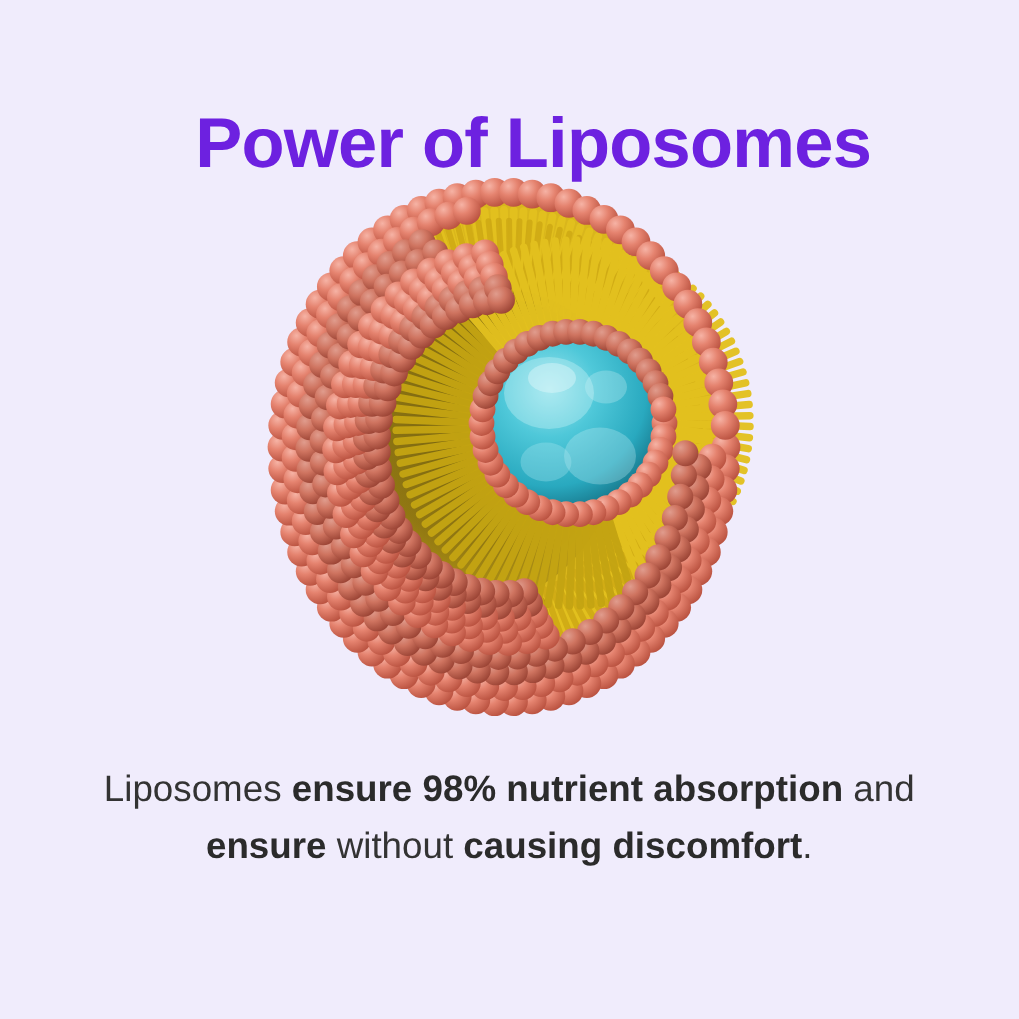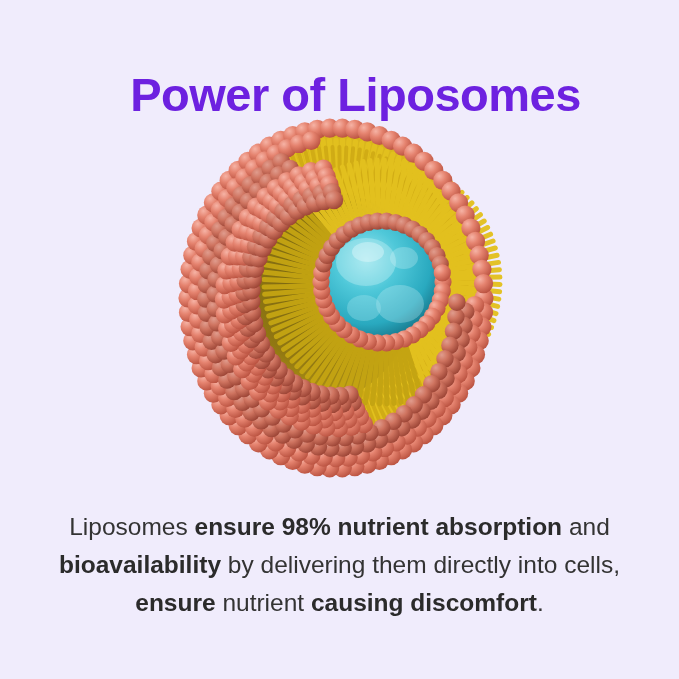--- a/index.html
+++ b/index.html
@@ -877,17 +877,16 @@
           <circle cx="158.5" cy="64.5" r="9.2" fill="url(#headG)"></circle>
           <circle cx="161.3" cy="72.3" r="9.2" fill="url(#headG)"></circle>
           <circle cx="163.9" cy="80.1" r="9.2" fill="url(#headGdim)"></circle>
           <circle cx="166.1" cy="88.0" r="9.2" fill="url(#headGdim)"></circle>
         </g>
     </svg>
   </div>
 
   <div class="caption" style="color: rgb(51, 51, 51);">
     <span class="cap-line"><span>Liposomes </span><b>ensure 98% nutrient absorption</b><span> and</span></span>
-    <span class="cap-line"><b>bioavailability</b><span> by delivering them directly into cells,</span></span>
-    <span class="cap-line"><b>ensure</b><span> nutrient </span><b>causing discomfort</b><span>.</span></span>
+    <span class="cap-line"><b>ensure</b><span> without </span><b>causing discomfort</b><span>.</span></span>
   </div>
 
 </div>
 
 </body></html>

